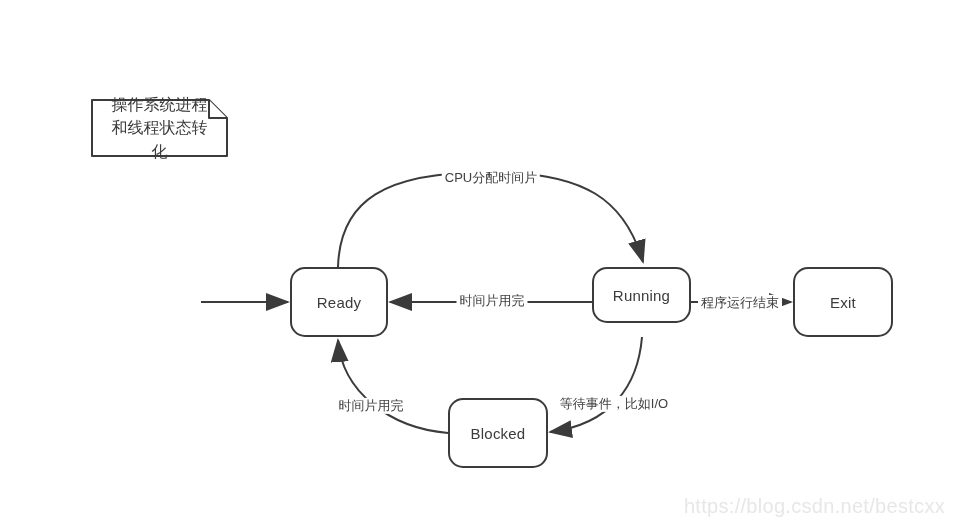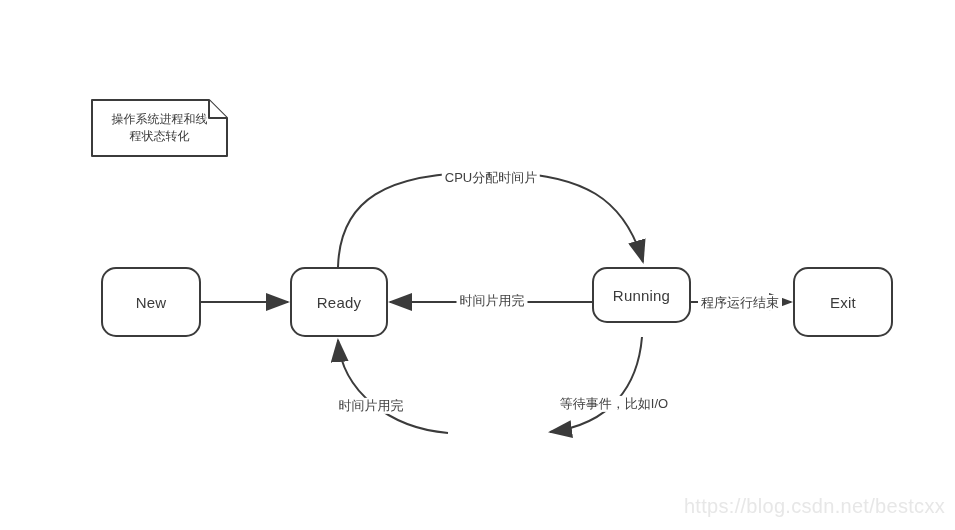--- a/index.html
+++ b/index.html
@@ -53,21 +53,21 @@
   .lbl-eventend  { left: 371px; top: 406px; }
 
   .note-text {
     position: absolute;
     left: 92px; top: 100px;
     width: 135px; height: 56px;
     display: flex;
     align-items: center;
     justify-content: center;
     text-align: center;
-    font-size: 12px;
+    font-size: 16px;
     line-height: 1.45;
     color: #3b3b3b;
   }
   .note-text span { display: inline-block; width: 100px; }
 
   .watermark {
     position: absolute;
     right: 10px;
     bottom: 12px;
     font-size: 20px;
@@ -102,31 +102,31 @@
 
     <path d="M642,337 C638,385 612,424 550,432" fill="none" stroke="#3b3b3b" stroke-width="2" marker-end="url(#arrow)"></path>
 
     <path d="M448,433 C390,428 342,392 338,340" fill="none" stroke="#3b3b3b" stroke-width="2" marker-end="url(#arrow)"></path>
   </svg>
 
   <div class="note-text">
     <span>操作系统进程和线程状态转化</span>
   </div>
 
-  <div class="state-box state-new">
-    <span>New</span>
-  </div>
   <div class="state-box state-ready">
     <span>Ready</span>
   </div>
   <div class="state-box state-running">
     <span>Running</span>
   </div>
   <div class="state-box state-exit">
     <span>Exit</span>
+  </div>
+  <div class="state-box state-blocked">
+    <span>Blocked</span>
   </div>
 
   <div class="edge-label lbl-cpu">CPU分配时间片</div>
   <div class="edge-label lbl-timeslice">时间片用完</div>
   <div class="edge-label lbl-finish">程序运行结束</div>
   <div class="edge-label lbl-wait">等待事件，比如I/O</div>
   <div class="edge-label lbl-eventend">时间片用完</div>
 
   <div class="watermark">https://blog.csdn.net/bestcxx</div>
 

